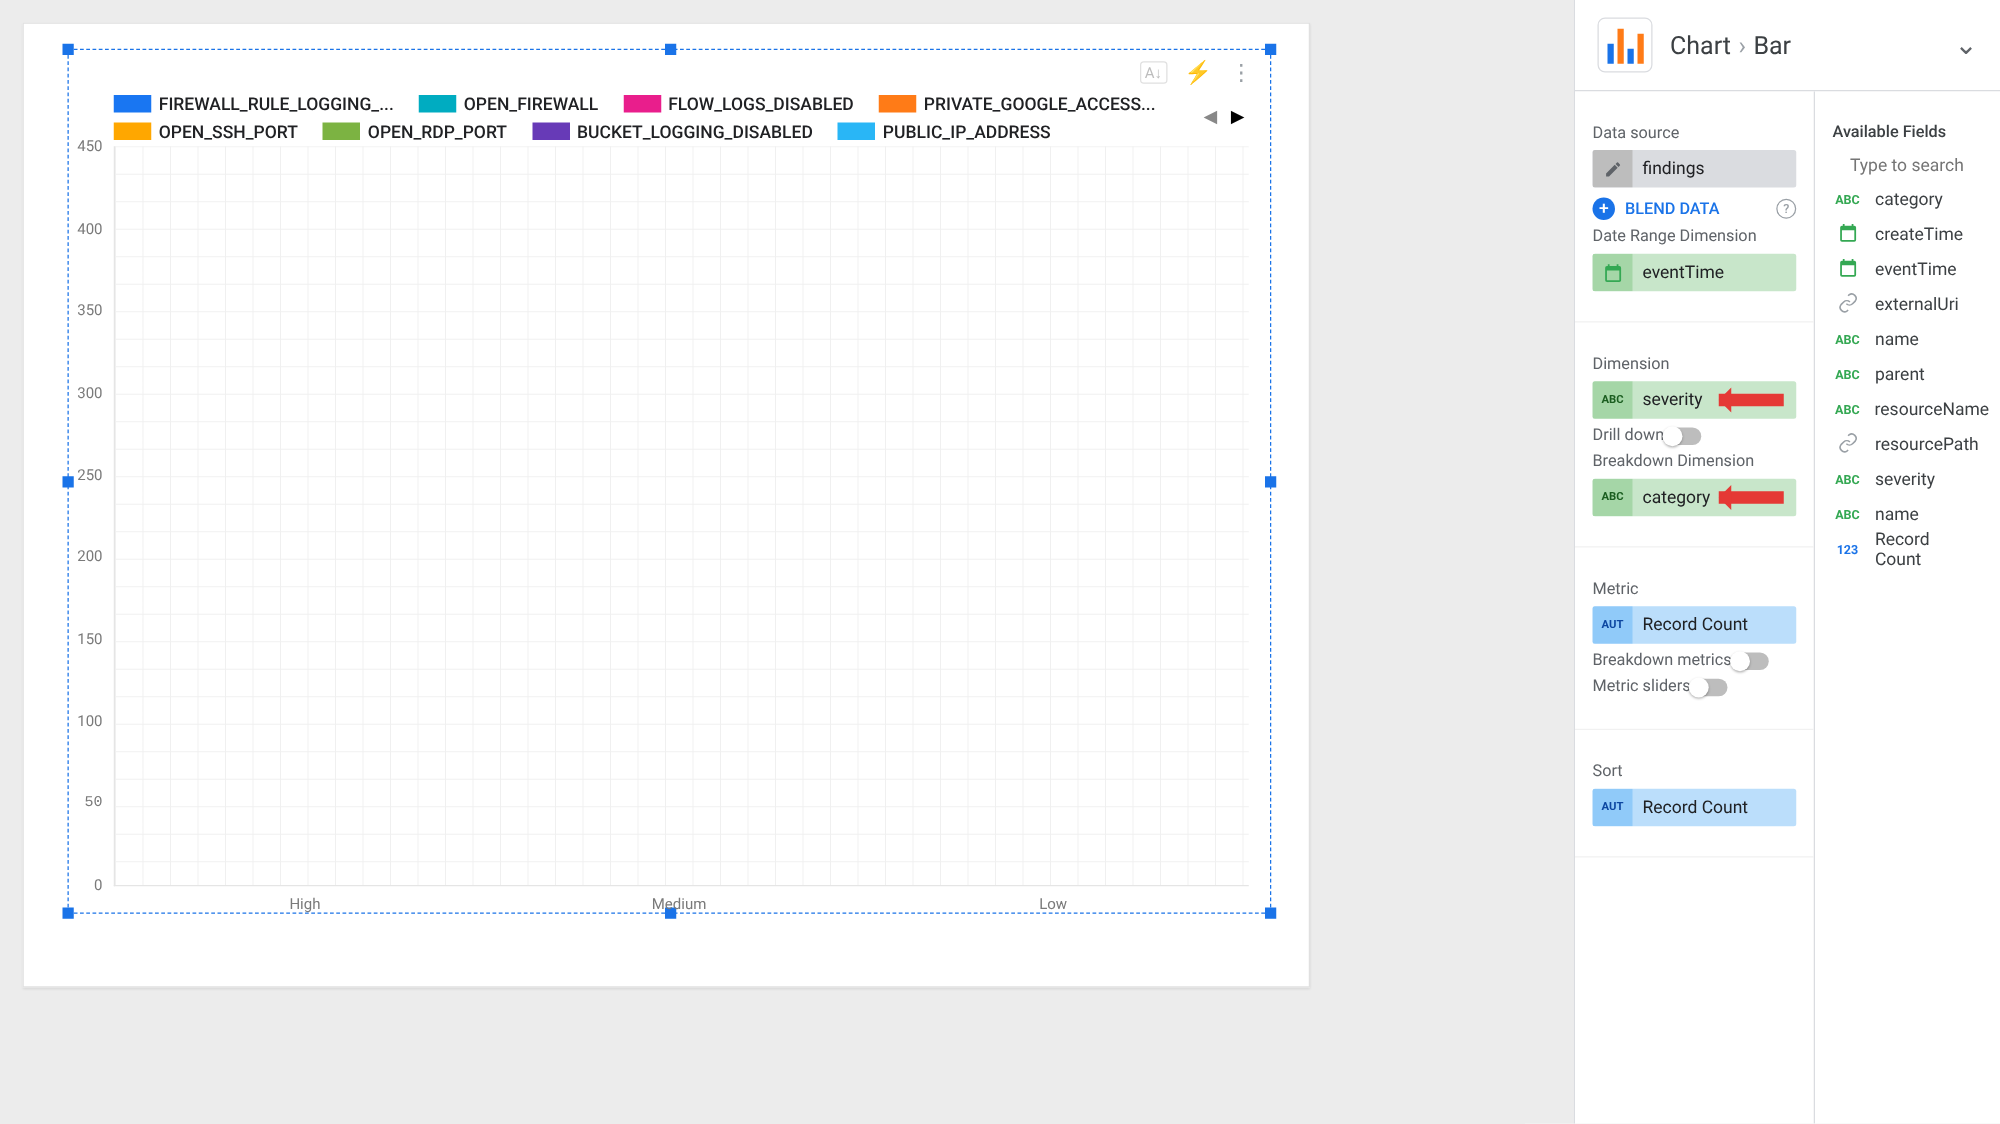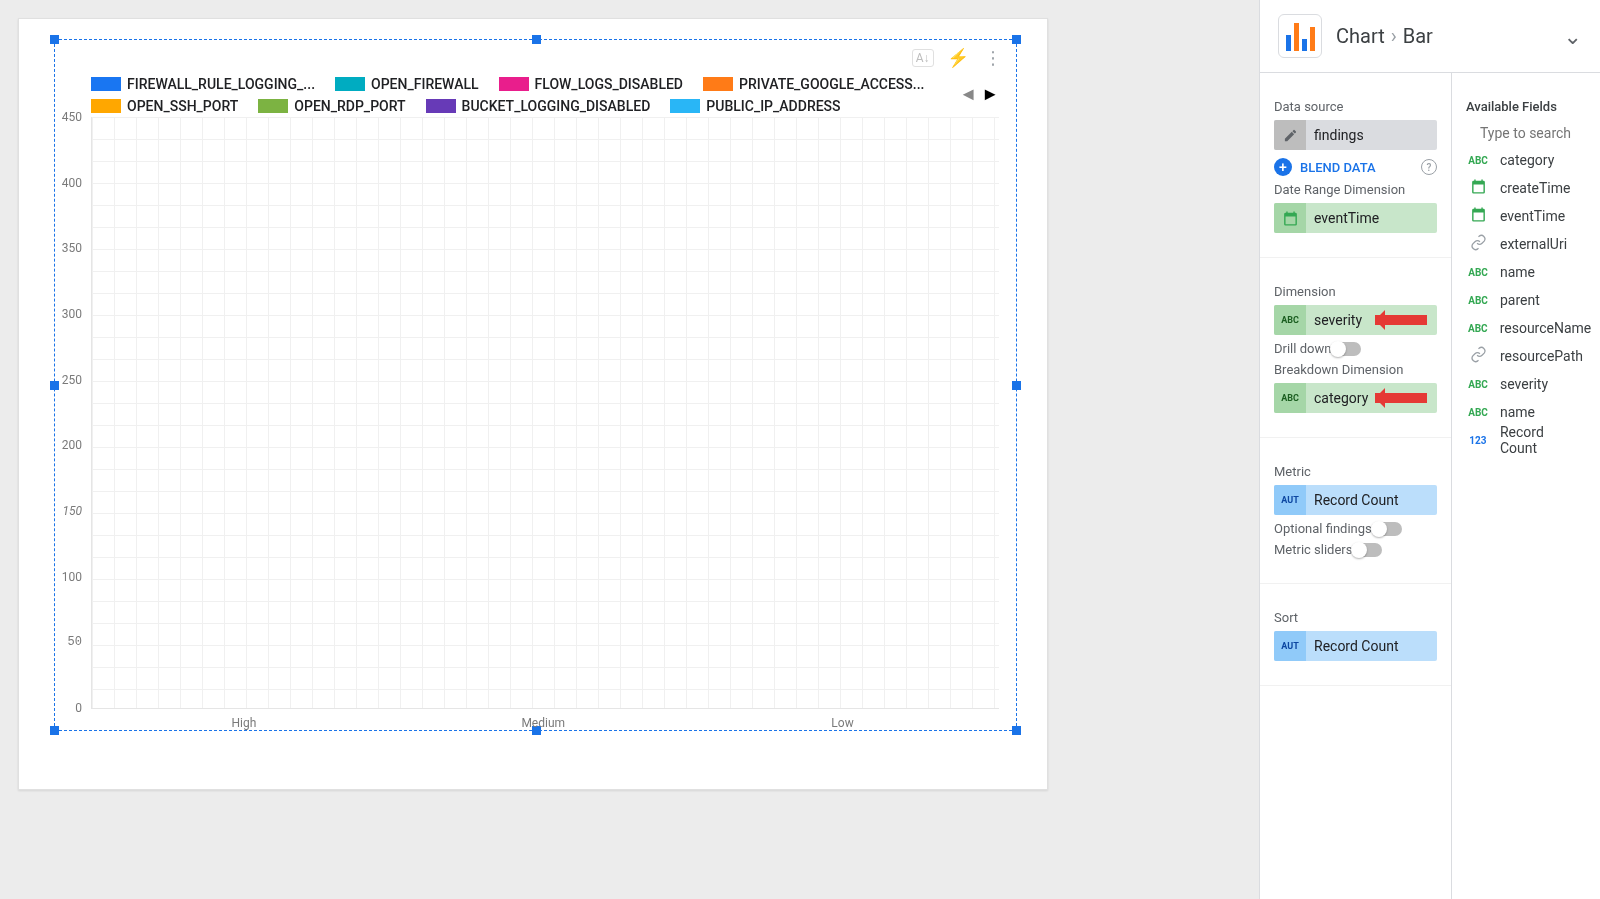--- a/index.html
+++ b/index.html
@@ -97,21 +97,21 @@
       <div class="handle br"></div>
     </div>
     <div class="legend" id="legend"><span class="item"><span class="sw" style="background:#1976f2"></span>FIREWALL_RULE_LOGGING_...</span><span class="item"><span class="sw" style="background:#00acc1"></span>OPEN_FIREWALL</span><span class="item"><span class="sw" style="background:#e91e8c"></span>FLOW_LOGS_DISABLED</span><span class="item"><span class="sw" style="background:#ff7b17"></span>PRIVATE_GOOGLE_ACCESS...</span><span class="item"><span class="sw" style="background:#ffa700"></span>OPEN_SSH_PORT</span><span class="item"><span class="sw" style="background:#7cb342"></span>OPEN_RDP_PORT</span><span class="item"><span class="sw" style="background:#673ab7"></span>BUCKET_LOGGING_DISABLED</span><span class="item"><span class="sw" style="background:#29b6f6"></span>PUBLIC_IP_ADDRESS</span></div>
     <div class="navarrows">
       <span>◄</span><b>►</b>
     </div>
     <div class="plot" id="plot">
         <div class="ytick" style="bottom: 0%;">0</div>
         <div class="ytick" style="bottom: 11.1111%; font-family: Liberation Mono, monospace;">50</div>
         <div class="ytick" style="bottom: 22.2222%;">100</div>
-        <div class="ytick" style="bottom: 33.3333%; font-style: italic;">150</div>
+        <div class="ytick" style="bottom: 33.3333%;">150</div>
         <div class="ytick" style="bottom: 44.4444%; margin-top: 39px;">200</div>
         <div class="ytick" style="bottom: 55.5556%;">250</div>
         <div class="ytick" style="bottom: 66.6667%;">300</div>
         <div class="ytick" style="bottom: 77.7778%;">350</div>
         <div class="ytick" style="bottom: 88.8889%;">400</div>
         <div class="ytick" style="bottom: 100%;">450</div>
         <div class="bar" style="left: 3.5%;">
           <div class="seg" style="height: 4.44444%; background: rgb(233, 30, 140);"></div>
           <div class="seg" style="height: 4.44444%; background: rgb(25, 118, 242);"></div>
           <div class="seg" style="height: 5.55556%; background: rgb(41, 182, 246);"></div>
@@ -193,21 +193,21 @@
           <span class="arrow"></span>
         </div>
       </div>
       <div class="section">
         <div class="lbl">Metric</div>
         <div class="chip bluechip">
           <span class="tag">AUT</span>
           <span class="txt">Record Count</span>
         </div>
         <div class="lbl rowflex">
-            <span>Optional findings</span>
+            <span>Breakdown metrics</span>
             <span class="toggle"></span>
           </div>
         <div class="lbl rowflex">
             <span>Metric sliders</span>
             <span class="toggle"></span>
           </div>
       </div>
       <div class="section">
         <div class="lbl">Sort</div>
         <div class="chip bluechip">

